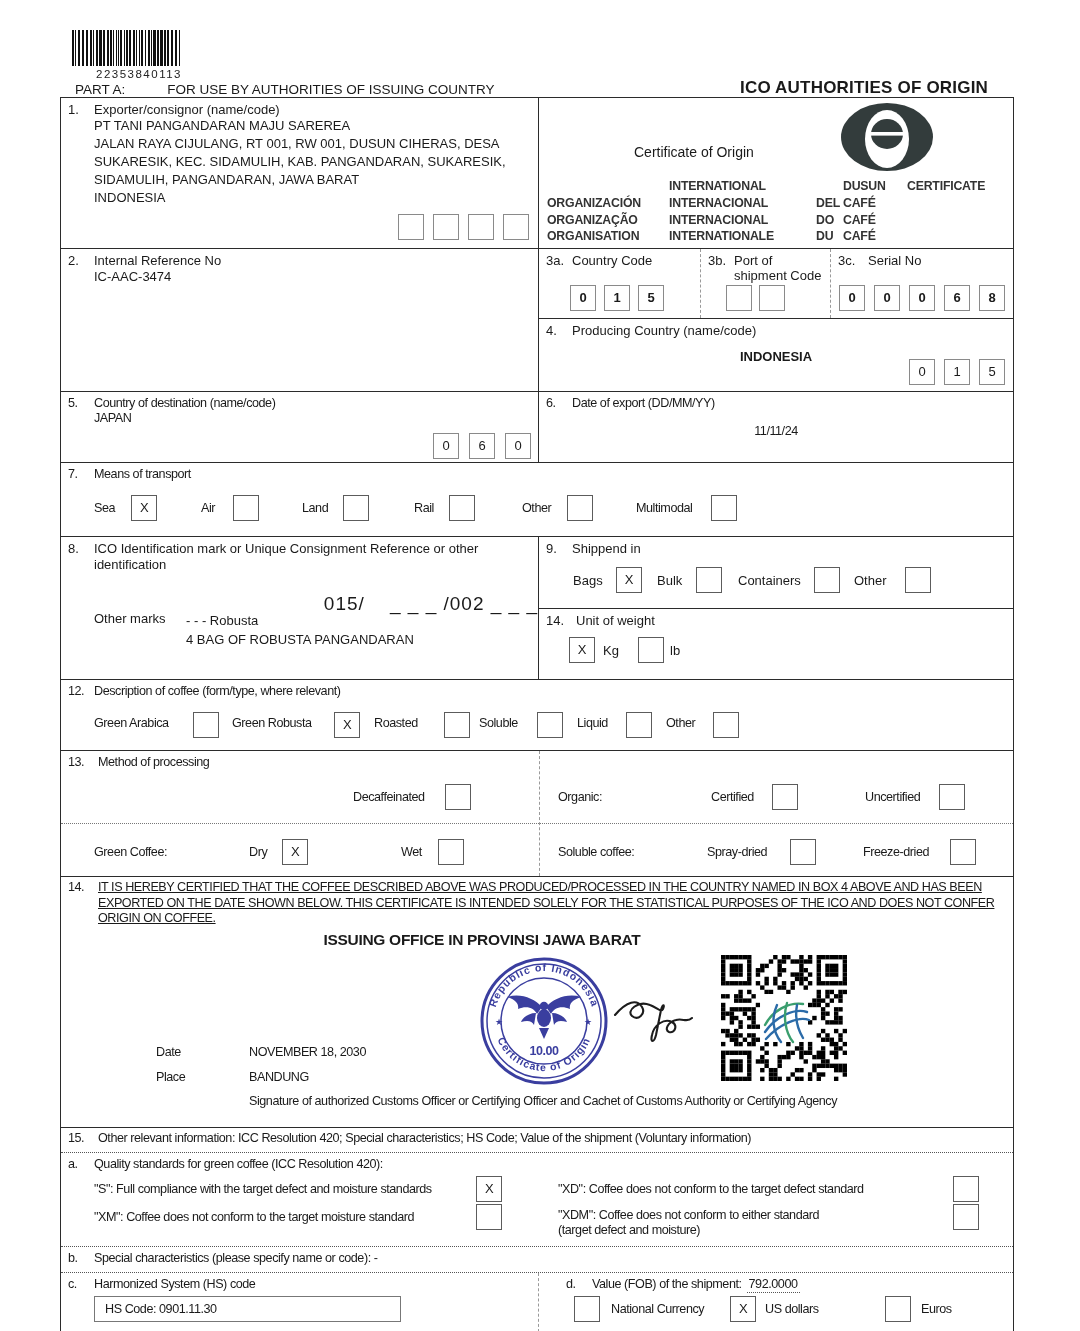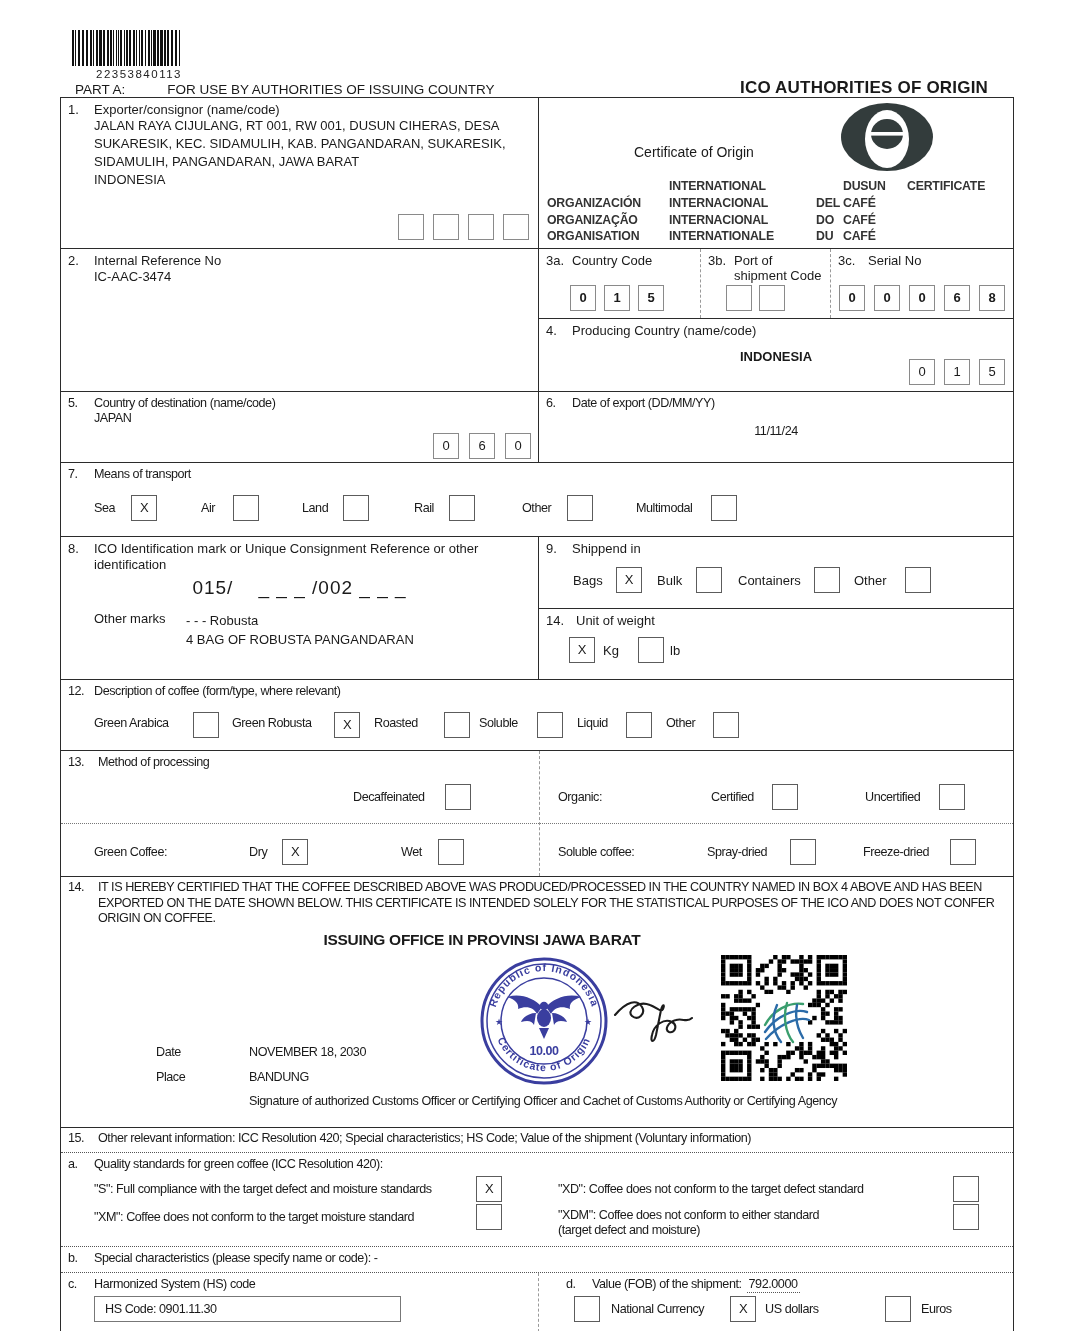--- a/index.html
+++ b/index.html
@@ -40,26 +40,26 @@
   
   .addr { padding-left:33px; line-height:18px; }
   
   .cert-label { position:absolute; left:95px; top:46px; font-size:14px; }
   .ico-logo { position:absolute; left:292px; top:3px; }
   .org-grid { position:absolute; left:8px; top:80px; display:grid;
               grid-template-columns:122px 147px 27px 64px auto;
               font-weight:bold; font-size:12.3px; letter-spacing:-0.2px;
               line-height:16.8px; color:#333; white-space:nowrap; }
   
-  .icomark { text-align:center; margin-top:4px; font-size:19px; letter-spacing:1px; white-space:pre; }
+  .icomark { text-align:right; margin-top:20px; font-size:19px; letter-spacing:1px; white-space:pre; }
   
   .vdash { position:absolute; left:478px; top:0; bottom:0; border-left:1px dashed #9a9a9a; }
   .hdot  { position:absolute; left:0; right:0; top:72px; border-top:1px dotted #777; }
   
-  .cert-par { width:916px; line-height:15.6px; }
+  .cert-par { width:916px; line-height:15.6px;text-decoration:underline; }
   .office { position:absolute; left:206px; top:54px; width:430px; text-align:center;
             font-weight:bold; font-size:15.5px; letter-spacing:-0.3px; }
   .stamp { position:absolute; left:415px; top:76px; }
   .sign  { position:absolute; left:550px; top:108px; }
   .qr    { position:absolute; left:660px; top:78px; fill:#000; }
   .b14lab { position:absolute; }
   
   .hsbox { position:absolute; left:33px; top:23px; width:307px; height:26px; border:1px solid #777;
            line-height:24px; padding-left:10px; }
   .fobval { border-bottom:1px dotted #555; margin-left:5px; padding:0 2px 1px 2px; }
@@ -116,20 +116,21 @@
 
   <div class="form">
 
     <div class="row" style="height:151px">
       <div class="cell cl">
         <div class="bhead">
             <span class="bnum">1.</span>
             <span>Exporter/consignor (name/code)</span>
           </div>
         <div class="addr">
+          <div>PT TANI PANGANDARAN MAJU SAREREA</div>
           <div>JALAN RAYA CIJULANG, RT 001, RW 001, DUSUN CIHERAS, DESA</div>
           <div>SUKARESIK, KEC. SIDAMULIH, KAB. PANGANDARAN, SUKARESIK,</div>
           <div>SIDAMULIH, PANGANDARAN, JAWA BARAT</div>
           <div>INDONESIA</div>
         </div>
         <div class="dgrow" style="right:9px; bottom:8px">
           <span class="dg"></span>
           <span class="dg"></span>
           <span class="dg"></span>
           <span class="dg"></span>

